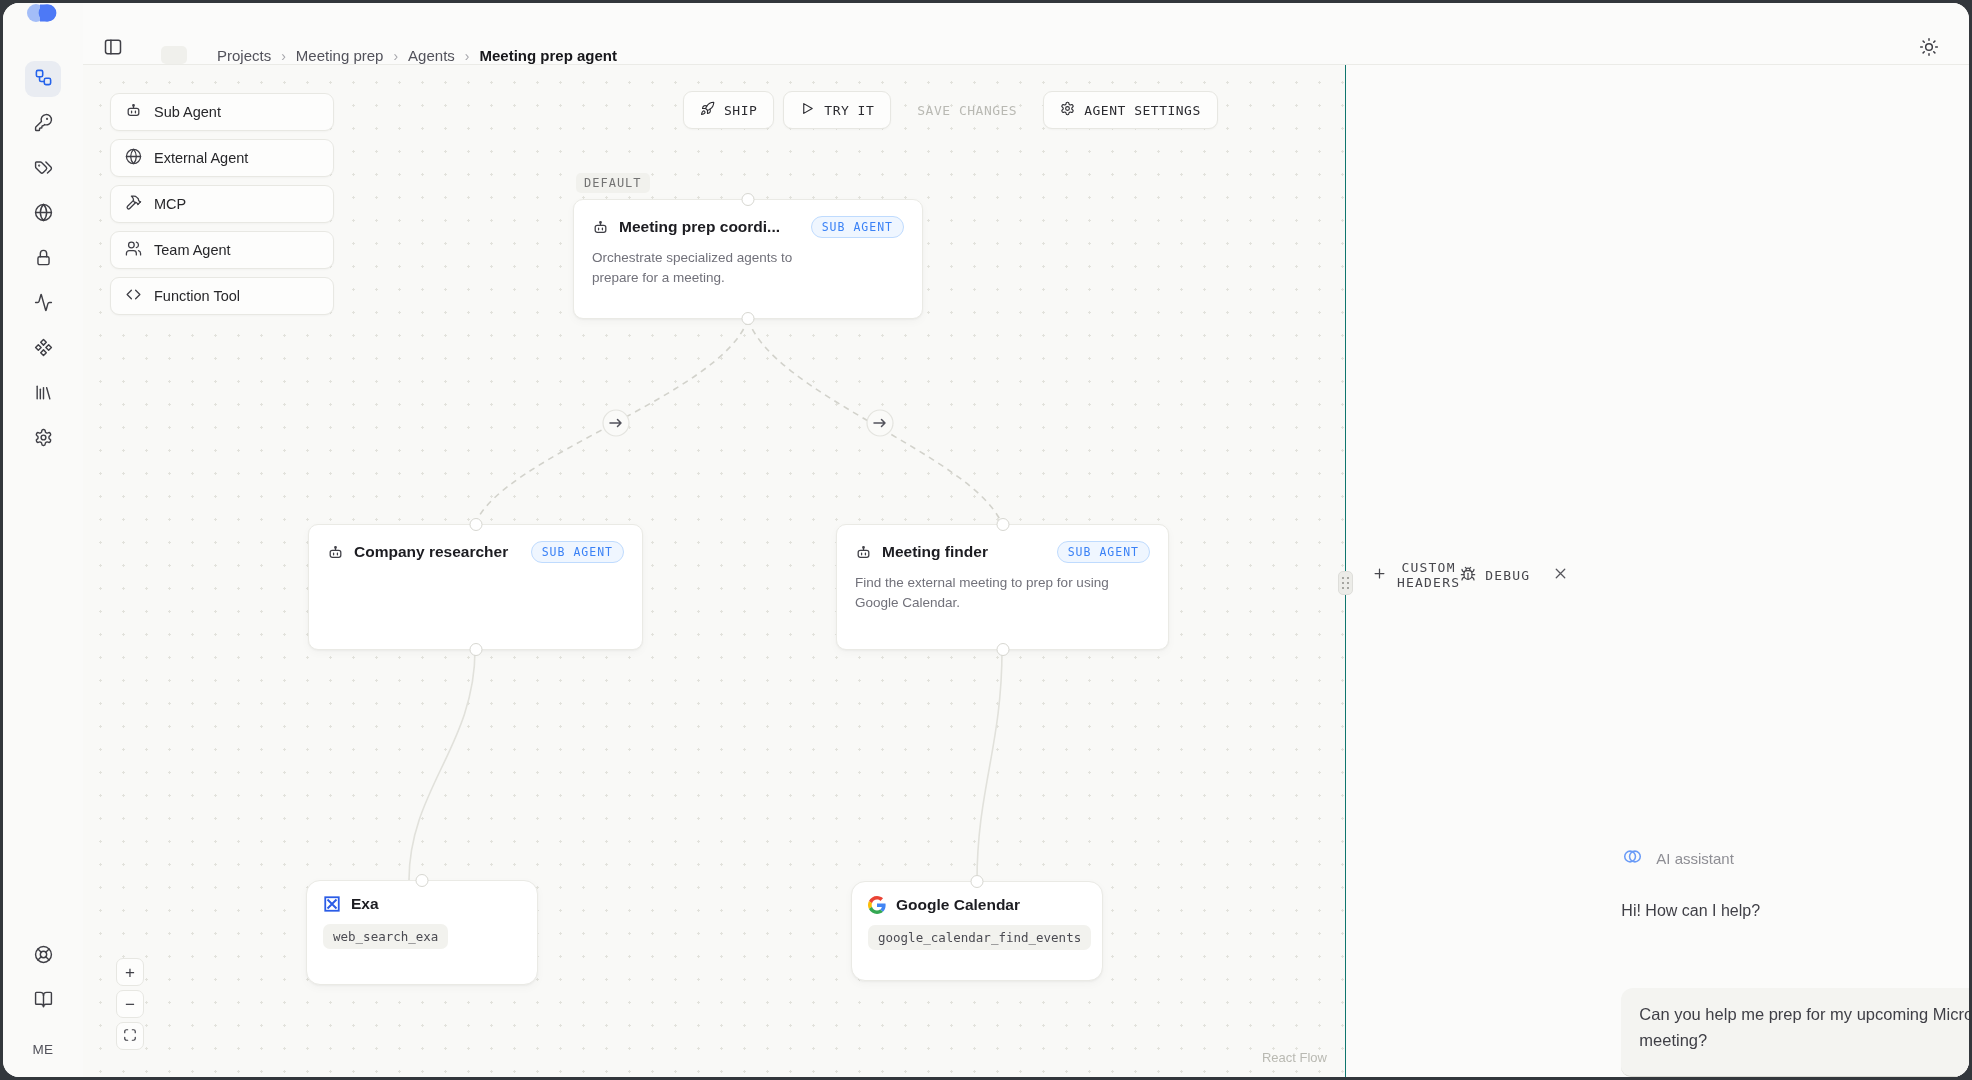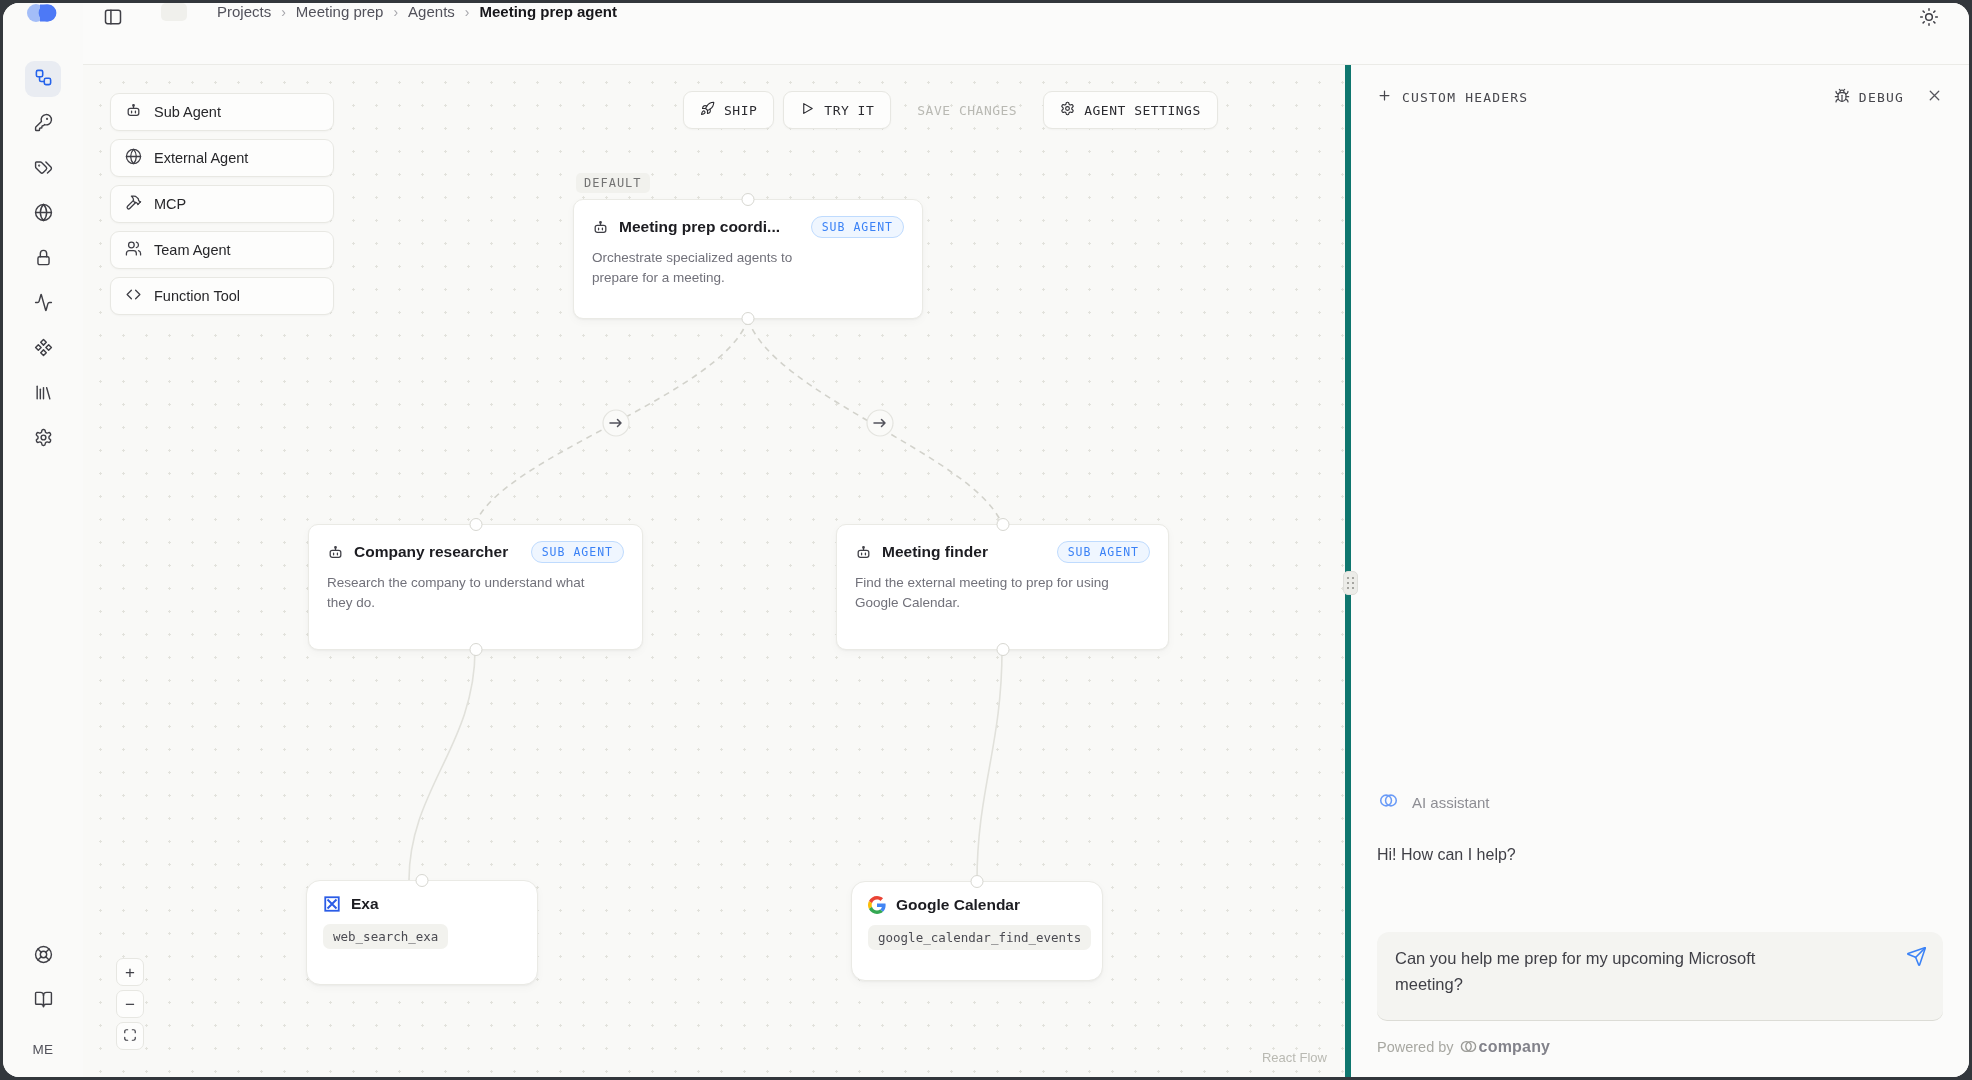--- a/index.html
+++ b/index.html
@@ -18,21 +18,21 @@
               align-items:center; justify-content:center; border-radius:9px;
               color:#3f3f46; cursor:pointer; background:transparent; border:none; }
   .rail-btn svg { width:19px; height:19px; }
   .rail-btn.active { background:#e9ecf2; color:#2563eb; }
   .rail-spacer { flex:1; }
   .rail-avatar { margin-top:14px; font-size:13.5px; letter-spacing:.5px;
                  color:#52525b; font-weight:500; }
 
   
   .main { flex:1; display:flex; flex-direction:column; min-width:0; }
-  .topbar { height:62px; flex:0 0 62px; display:flex; align-items:flex-start;
+  .topbar { height:62px; flex:0 0 62px; display:flex; align-items:flex-end;
             padding:0 26px 0 16px; border-bottom:1px solid #ececе8;
             border-bottom:1px solid #ececе8; border-bottom:1px solid #ebebe7;
             background:#fbfbfa;gap:16px; }
   .icon-btn { background:none; border:none; color:#3f3f46; display:flex;
               align-items:center; justify-content:center; cursor:pointer; padding:4px; }
   .icon-btn svg { width:20px; height:20px; }
   .crumb-skeleton { width:26px; height:18px; border-radius:5px; background:#f0f0ec; margin-left:18px; }
   .breadcrumb { display:flex; align-items:center; gap:10px; margin-left:14px; font-size:15px; }
   .breadcrumb .item { color:#52525b; cursor:pointer; }
   .breadcrumb .sep { color:#a6a6ab; font-size:14px; }
@@ -90,22 +90,22 @@
 
   
   .zoom-ctrl { position:absolute; left:33px; top:893px; display:flex; flex-direction:column; gap:4px; }
   .zoom-btn { width:28px; height:28px; background:rgba(253,253,252,.95); border:1px solid #e7e7e2;
               border-radius:7px; color:#3f3f46; display:flex; align-items:center; justify-content:center;
               cursor:pointer; font-size:17px; line-height:1; }
   .zoom-btn svg { width:14px; height:14px; }
   .attribution { position:absolute; right:18px; bottom:12px; font-size:13px; color:#b9b9b2; }
 
   
-  .panel { width:624px; flex:0 0 624px; background:#fbfbfa; border-left:6px solid #0f766e;
-           display:flex; flex-direction:column; position:relative; }
+  .panel { width:624px; flex:0 0 624px; background:#fbfbfa; border-left:1px solid #0f766e;
+           display:flex; flex-direction:row; position:relative; }
   .panel-grip { position:absolute; left:-8px; top:506px; width:15px; height:24px;
                 border-radius:5px; background:#ececе9; background:#ecece8; border:1px solid #dededa;
                 display:grid; grid-template-columns:2.5px 2.5px; gap:2.5px;
                 align-content:center; justify-content:center; cursor:col-resize; }
   .panel-grip i { width:2.5px; height:2.5px; border-radius:50%; background:#8e8e88; }
   .panel-head { display:flex; align-items:center; padding:22px 26px 14px 26px; }
   .ph-left { display:flex; align-items:center; gap:10px; color:#47474d; cursor:pointer; }
   .ph-left svg { width:15px; height:15px; }
   .ph-label { font-family:"DejaVu Sans Mono", monospace; font-size:13px; letter-spacing:1.2px; color:#47474d; }
   .ph-right { margin-left:auto; display:flex; align-items:center; gap:22px; }
@@ -370,21 +370,20 @@
           <div class="node-head">
             <svg class="bot" viewBox="0 0 24 24" fill="none" stroke="currentColor" stroke-width="1.8" stroke-linecap="round" stroke-linejoin="round">
                 <rect x="4.5" y="9" width="15" height="10" rx="3"></rect>
                 <path d="M12 9V6"></path>
                 <circle cx="12" cy="4.7" r="1.1"></circle>
                 <path d="M9.3 12.8v2.4M14.7 12.8v2.4"></path>
               </svg>
             <span class="node-title">Company researcher</span>
             <span class="badge">SUB AGENT</span>
           </div>
-          <div class="node-desc" style="max-width:262px;">Research the company to understand what they do.</div>
           <span class="handle bottom"></span>
         </div>
 
         <div class="node agent" style="left:753px; top:459px; width:333px; height:126px;">
           <span class="handle top"></span>
           <div class="node-head">
             <svg class="bot" viewBox="0 0 24 24" fill="none" stroke="currentColor" stroke-width="1.8" stroke-linecap="round" stroke-linejoin="round">
                 <rect x="4.5" y="9" width="15" height="10" rx="3"></rect>
                 <path d="M12 9V6"></path>
                 <circle cx="12" cy="4.7" r="1.1"></circle>

